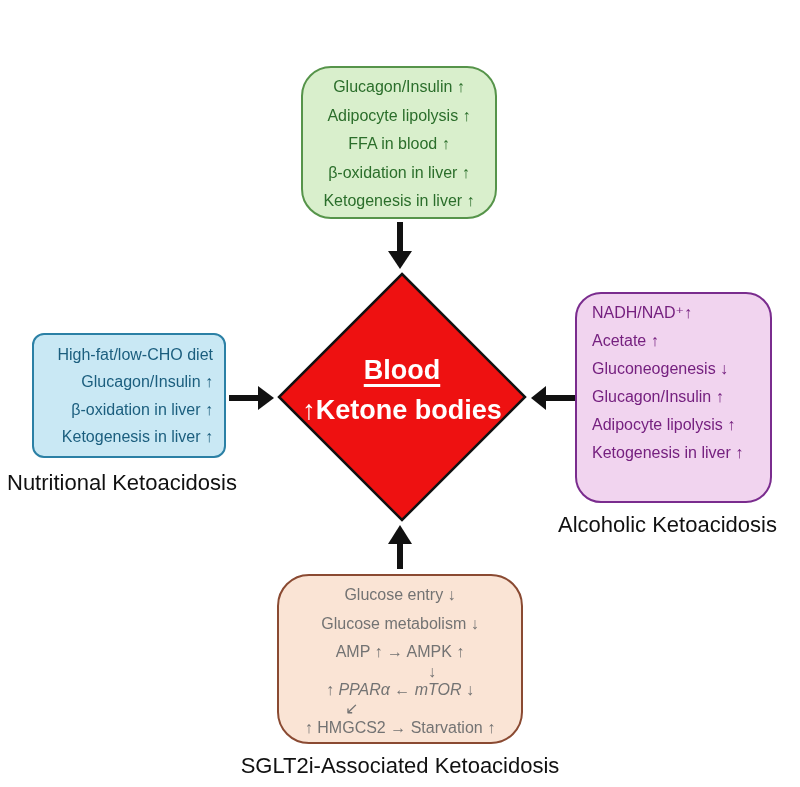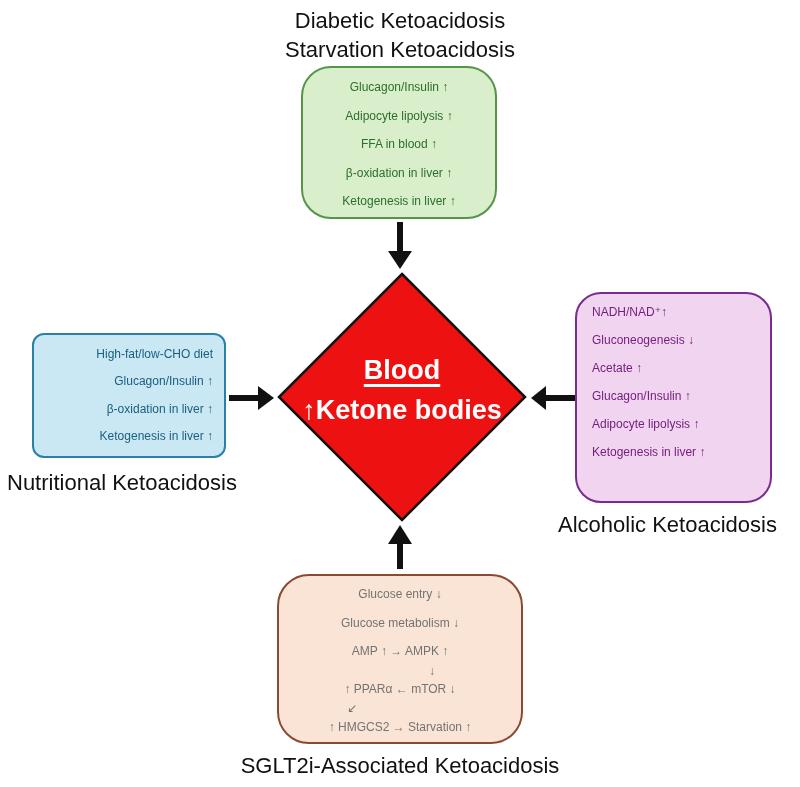--- a/index.html
+++ b/index.html
@@ -17,21 +17,21 @@
     left: 0; right: 0; top: 6px;
     text-align: center;
     font-size: 22px;
     line-height: 29px;
     color: #111111;
   }
   .box {
     position: absolute;
     box-sizing: border-box;
     border: 2px solid;
-    font-size: 12px;
+    font-size: 16px;
   }
   .box-diabetic {
     left: 301px; top: 66px;
     width: 196px; height: 153px;
     border-radius: 30px;
     text-align: center;
     padding-top: 5px;
     line-height: 28.5px;
   }
   .box-nutritional {
@@ -58,21 +58,21 @@
   .sg-row {
     position: absolute;
     left: 0; right: 0;
     text-align: center;
     line-height: 19px;
   }
   .sg-r1 { top: 9px; }
   .sg-r2 { top: 38px; }
   .sg-r3 { top: 66px; }
   .sg-r4 { top: 86px; transform: translateX(32px); }
-  .sg-r5 { top: 104px; }
+  .sg-r5 { top: 104px; font-style: italic; }
   .sg-r6 { top: 123px; transform: translateX(-48px); }
   .sg-r7 { top: 142px; }
   .side-label {
     position: absolute;
     font-size: 22px;
     white-space: nowrap;
     color: #111111;
   }
   .label-nutritional { left: 7px; top: 470px; }
   .label-alcoholic { left: 558px; top: 512px; }
@@ -102,24 +102,20 @@
     text-underline-offset: 5px;
     margin-bottom: 9px;
   }
   .arrow { position: absolute; }
 </style>
 </head>
 <body>
 
 <div class="canvas">
 
-  <div class="title-block">
-    <div>Diabetic Ketoacidosis</div>
-    <div>Starvation Ketoacidosis</div>
-  </div>
 
   <div class="box box-diabetic" style="background-color: rgb(217, 239, 204); border-color: rgb(86, 148, 74); color: rgb(43, 110, 43);">
     <div>Glucagon/Insulin ↑</div>
     <div>Adipocyte lipolysis ↑</div>
     <div>FFA in blood ↑</div>
     <div>β-oxidation in liver ↑</div>
     <div>Ketogenesis in liver ↑</div>
   </div>
 
   <svg class="arrow" style="left: 386px; top: 222px; fill: rgb(17, 17, 17);" width="28" height="48" viewBox="0 0 28 48">
@@ -145,22 +141,22 @@
   </div>
   <div class="side-label label-nutritional">Nutritional Ketoacidosis</div>
 
   <svg class="arrow" style="left: 229px; top: 384px; fill: rgb(17, 17, 17);" width="46" height="28" viewBox="0 0 46 28">
     <rect x="0" y="11" width="31" height="6"></rect>
     <polygon points="29,2 29,26 45,14"></polygon>
   </svg>
 
   <div class="box box-alcoholic" style="background-color: rgb(241, 212, 239); border-color: rgb(122, 44, 142); color: rgb(117, 32, 127);">
     <div>NADH/NAD⁺↑</div>
+    <div>Acetate ↑</div>
     <div>Gluconeogenesis ↓</div>
-    <div>Acetate ↑</div>
     <div>Glucagon/Insulin ↑</div>
     <div>Adipocyte lipolysis ↑</div>
     <div>Ketogenesis in liver ↑</div>
   </div>
   <div class="side-label label-alcoholic">Alcoholic Ketoacidosis</div>
 
   <svg class="arrow" style="left: 531px; top: 384px; fill: rgb(17, 17, 17);" width="44" height="28" viewBox="0 0 44 28">
     <rect x="13" y="11" width="31" height="6"></rect>
     <polygon points="15,2 15,26 0,14"></polygon>
   </svg>

